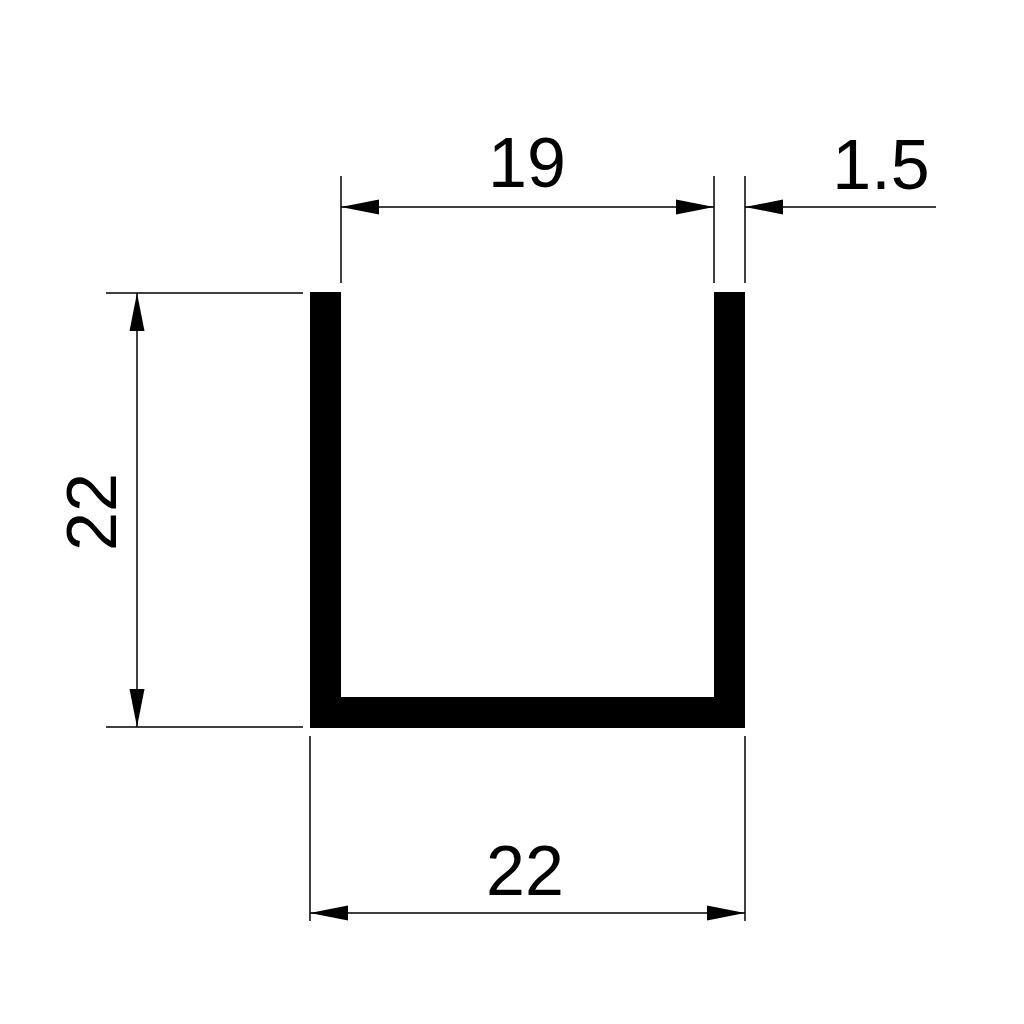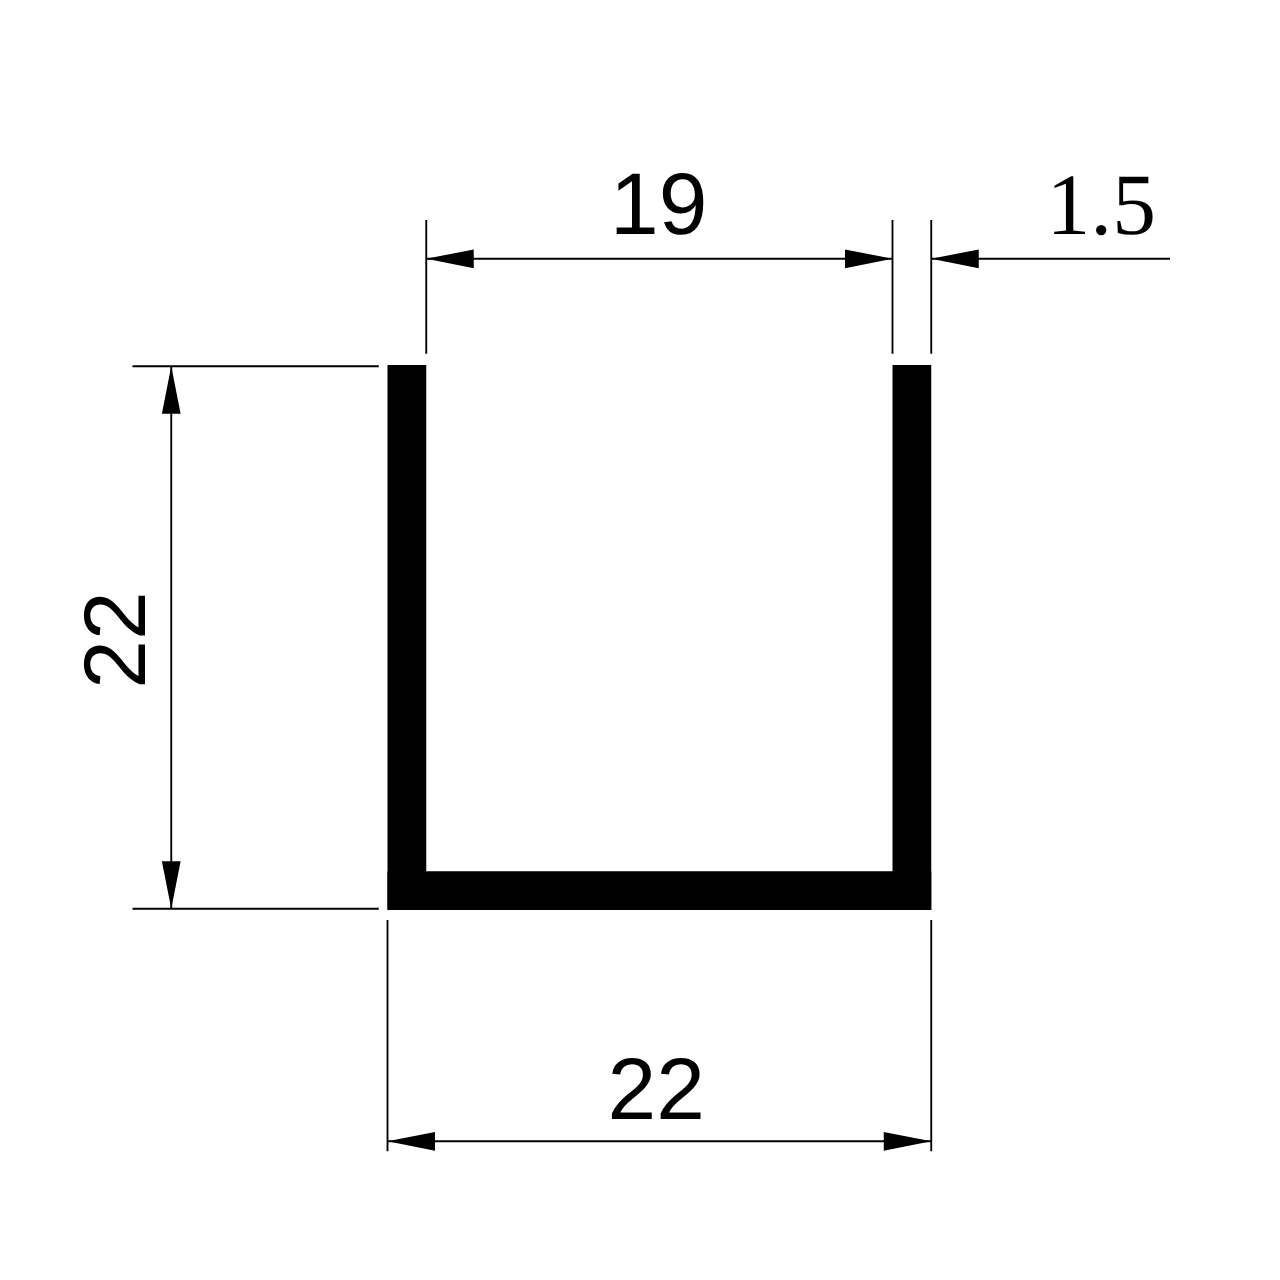--- a/index.html
+++ b/index.html
@@ -70,19 +70,19 @@
       <polygon points="745,207 783,199.5 783,214.5"></polygon>
       <polygon points="137,293 129.5,331 144.5,331"></polygon>
       <polygon points="137,727 129.5,689 144.5,689"></polygon>
       <polygon points="310,913 348,905.5 348,920.5"></polygon>
       <polygon points="745,913 707,905.5 707,920.5"></polygon>
     </g>
   </svg>
 
   <div class="dim-label" style="left:527px; top:163px;">19</div>
 
-  <div class="dim-label" style="left:881px; top:165px;font-family:Liberation Serif, serif;">1.5</div>
+  <div class="dim-label" style="left:881px; top:165px;">1.5</div>
 
   <div class="dim-label vertical" style="left:92px; top:512px;">22</div>
 
   <div class="dim-label" style="left:525px; top:871px;">22</div>
 
 </div>
 
 </body></html>

